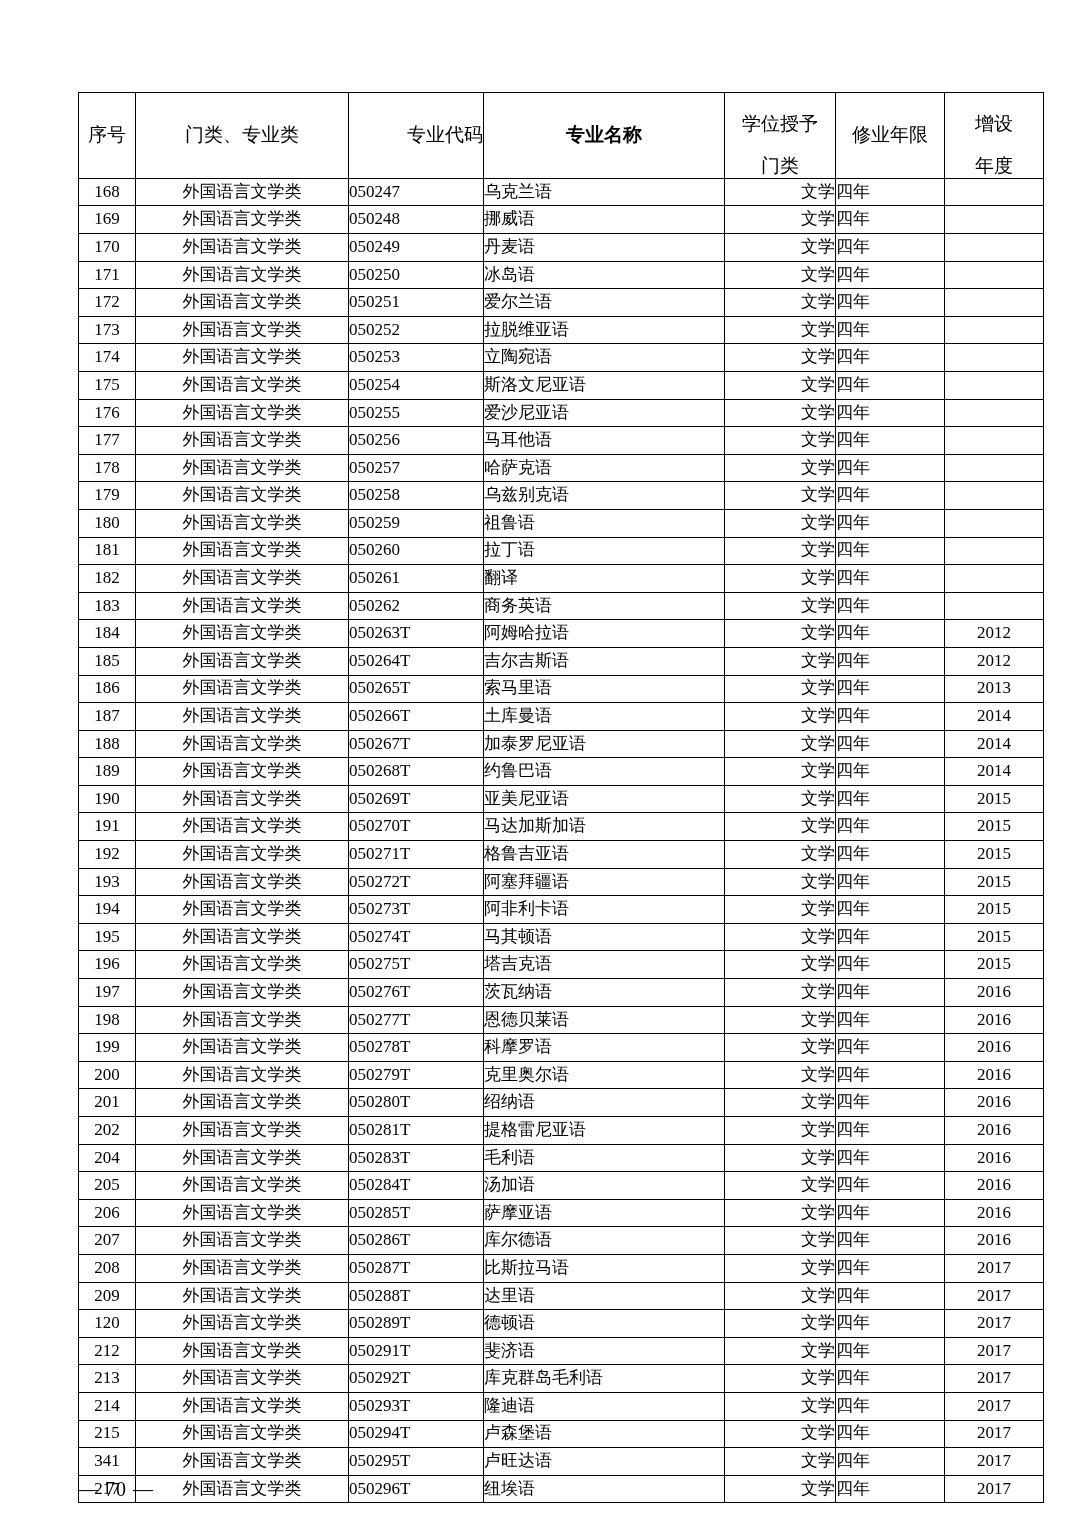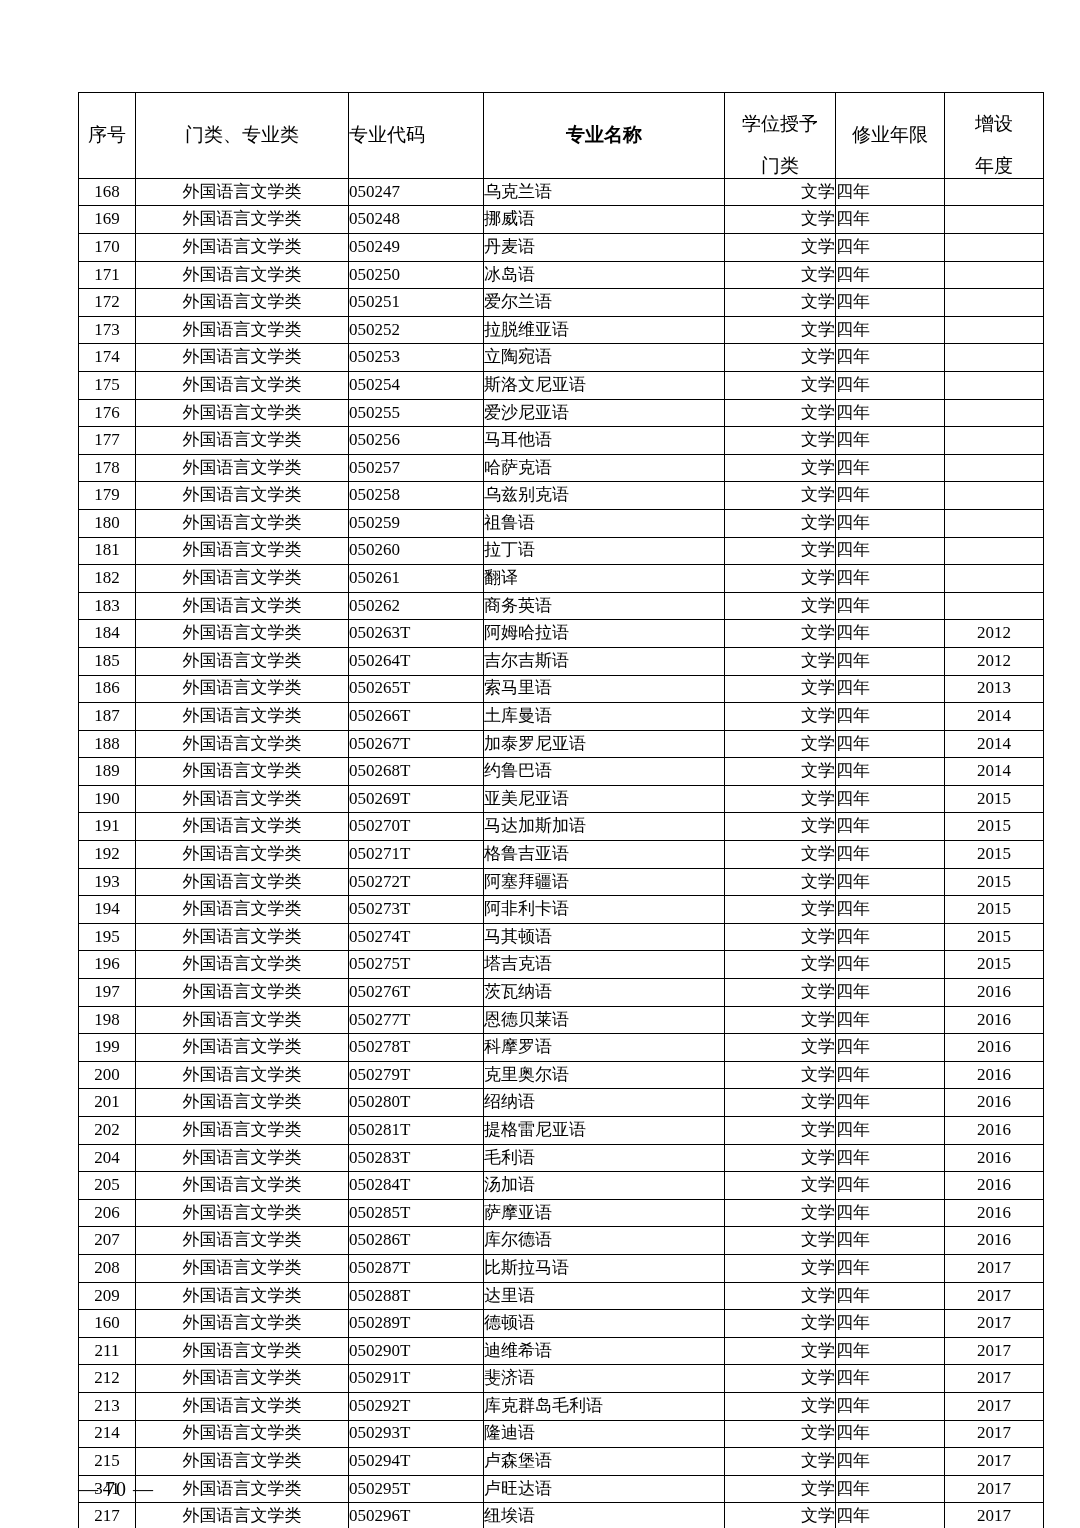--- a/index.html
+++ b/index.html
@@ -72,21 +72,21 @@
 <body>
 
 <div class="page">
 
   <div class="table-wrap">
     <table class="majors">
       <thead>
         <tr>
           <th class="c-seq">序号</th>
           <th class="c-cat" style="text-align:center;">门类、专业类</th>
-          <th class="c-code" style="text-align:left;">专业代码</th>
+          <th class="c-code" style="text-align:right;">专业代码</th>
           <th class="c-name" style="text-align:center;font-weight:bold;">专业名称</th>
           <th class="c-deg">
             <span class="hdr-2line">学位授予</span>
             <span class="hdr-2line">门类</span>
           </th>
           <th class="c-years">修业年限</th>
           <th class="c-added">
             <span class="hdr-2line">增设</span>
             <span class="hdr-2line">年度</span>
           </th>
@@ -456,33 +456,24 @@
           <tr>
             <td class="c-seq">209</td>
             <td class="c-cat">外国语言文学类</td>
             <td class="c-code">050288T</td>
             <td class="c-name">达里语</td>
             <td class="c-deg">文学</td>
             <td class="c-years">四年</td>
             <td class="c-added">2017</td>
           </tr>
           <tr>
-            <td class="c-seq">160</td>
+            <td class="c-seq">120</td>
             <td class="c-cat">外国语言文学类</td>
             <td class="c-code">050289T</td>
             <td class="c-name">德顿语</td>
-            <td class="c-deg">文学</td>
-            <td class="c-years">四年</td>
-            <td class="c-added">2017</td>
-          </tr>
-          <tr>
-            <td class="c-seq">211</td>
-            <td class="c-cat">外国语言文学类</td>
-            <td class="c-code">050290T</td>
-            <td class="c-name">迪维希语</td>
             <td class="c-deg">文学</td>
             <td class="c-years">四年</td>
             <td class="c-added">2017</td>
           </tr>
           <tr>
             <td class="c-seq">212</td>
             <td class="c-cat">外国语言文学类</td>
             <td class="c-code">050291T</td>
             <td class="c-name">斐济语</td>
             <td class="c-deg">文学</td>

